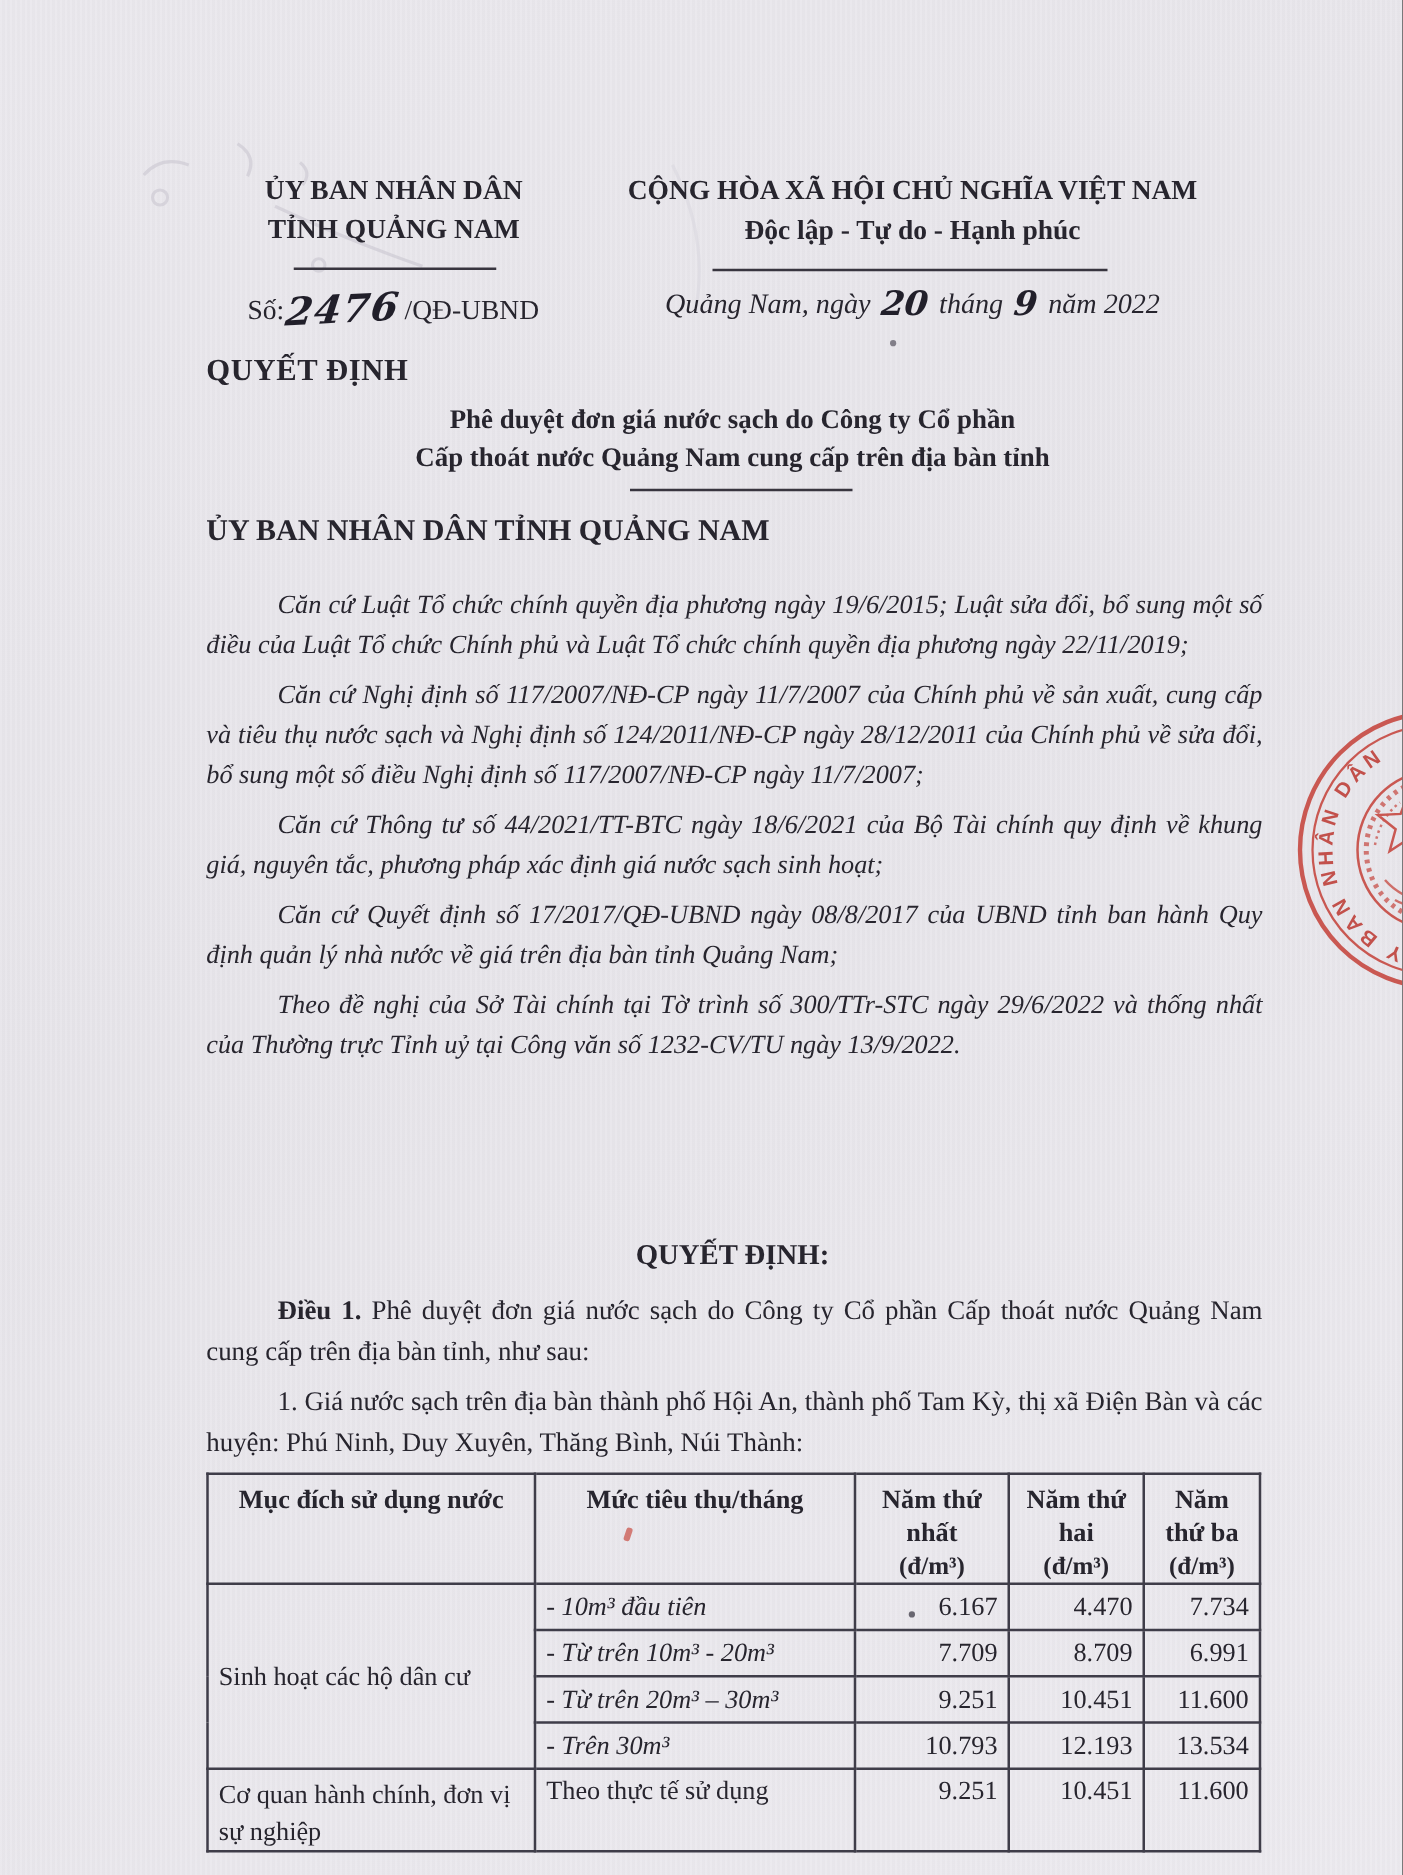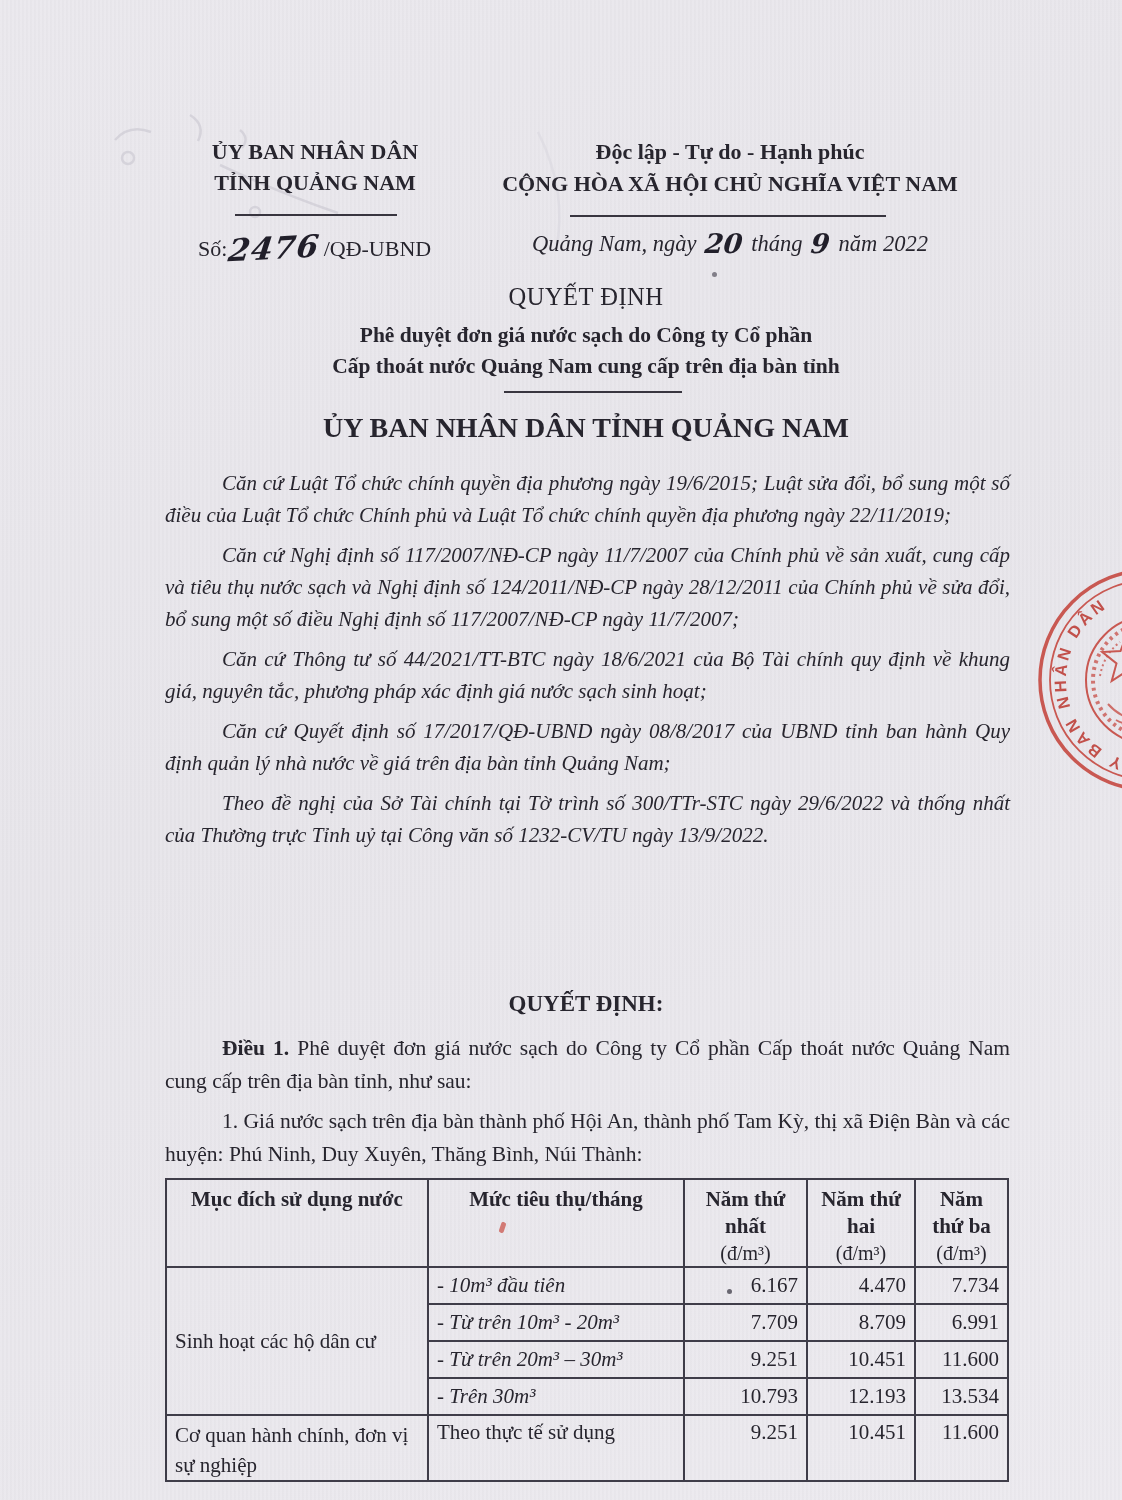--- a/index.html
+++ b/index.html
@@ -21,36 +21,36 @@
   .issuer-line { left:235px; top:214px; width:162px; border-top:2px solid #38353f; }
   .motto { left:470px; top:136px; width:520px; font-size:22px; line-height:32px; font-weight:700; text-align:center; }
   .motto-line { left:570px; top:215px; width:316px; border-top:2px solid #38353f; }
 
   .so-line { left:198px; top:230px; font-size:22px; white-space:nowrap; }
   .hand { font-family:"DejaVu Serif","Liberation Serif",serif; font-weight:700; font-style:italic; color:#211f2a; }
   .hand-no { font-size:31px; display:inline-block; transform:skewX(-10deg) rotate(-3deg); letter-spacing:1px; margin:0 4px 0 2px; vertical-align:-3px; }
   .dateline { left:460px; top:228px; width:540px; text-align:center; font-style:italic; font-size:22.5px; white-space:nowrap; }
   .hand-day, .hand-month { font-size:27px; display:inline-block; transform:skewX(-6deg); margin:0 3px; vertical-align:-2px; }
 
-  .doc-title { left:165px; top:283px; width:842px; text-align:center; font-weight:400; font-size:24.5px; letter-spacing:.5px; }
+  .doc-title { left:165px; top:283px; width:842px; font-weight:700; font-size:24.5px; letter-spacing:.5px; }
   .doc-sub { left:165px; top:320px; width:842px; text-align:center; font-weight:700; font-size:21.5px; line-height:31px; }
   .title-line { left:504px; top:391px; width:178px; border-top:2px solid #38353f; }
-  .authority { left:165px; top:412px; width:842px; text-align:center; font-weight:700; font-size:28px; }
+  .authority { left:165px; top:412px; width:842px; font-weight:700; font-size:24px; }
 
   .recitals { left:165px; top:467px; width:845px; }
   .recitals p { margin:0 0 8px 0; font-style:italic; font-size:21px; line-height:32px; text-align:justify; text-indent:57px; }
 
   .decision-heading { left:165px; top:991px; width:842px; text-align:center; font-weight:700; font-size:23px; }
   .article { left:165px; top:1032px; width:845px; font-size:21.5px; line-height:33px; text-align:justify; text-indent:57px; }
   .item1 { left:165px; top:1105px; width:845px; font-size:21.5px; line-height:33px; text-align:justify; text-indent:57px; }
 
   table.price { position:absolute; left:165px; top:1178px; width:842px; border-collapse:collapse; font-size:21px; table-layout:fixed;border-radius:17px; }
   table.price th, table.price td { border:2px solid #3f3d49; padding:0 8px; overflow:hidden; }
   table.price th { font-weight:700; text-align:center; vertical-align:top; padding-top:6px; line-height:27px; }
-  table.price th .unit { display:block; font-weight:400; font-size:20px; line-height:26px; }
+  table.price th .unit { display:block; font-weight:700; font-size:20px; line-height:26px; }
   td.cat { text-align:left; padding-left:10px; line-height:30px; vertical-align:middle; }
   td.tier { text-align:left; padding-left:10px; font-style:italic; white-space:nowrap; }
   td.num { text-align:right; padding-right:12px; }
   tr.r { height:37px; }
   tr.last { height:64px; }
   tr.last td { vertical-align:top; padding-top:4px; }
   tr.last td.tier { font-style:normal; }
 
   .speck { position:absolute; border-radius:50%; }
   .red-speck { position:absolute; left:500px; top:1222px; width:5px; height:11px; background:rgba(198,64,54,.65); transform:rotate(18deg); border-radius:2px; }
@@ -75,22 +75,22 @@
     <path d="M 468,62 q 30,60 18,118" fill="none" stroke="#d8d5dd" stroke-width="2.5" opacity="0.5"></path>
   </svg>
 
   <div class="abs issuer">
     <div>ỦY BAN NHÂN DÂN</div>
     <div>TỈNH QUẢNG NAM</div>
   </div>
   <div class="abs issuer-line"></div>
 
   <div class="abs motto">
+    <div>CỘNG HÒA XÃ HỘI CHỦ NGHĨA VIỆT NAM</div>
     <div>Độc lập - Tự do - Hạnh phúc</div>
-    <div>CỘNG HÒA XÃ HỘI CHỦ NGHĨA VIỆT NAM</div>
   </div>
   <div class="abs motto-line"></div>
 
   <div class="abs so-line">
     <span>Số:</span><span class="hand hand-no">2476</span><span>/QĐ-UBND</span>
   </div>
 
   <div class="abs dateline">
     <span>Quảng Nam, ngày</span>
     <span class="hand hand-day">20</span>

